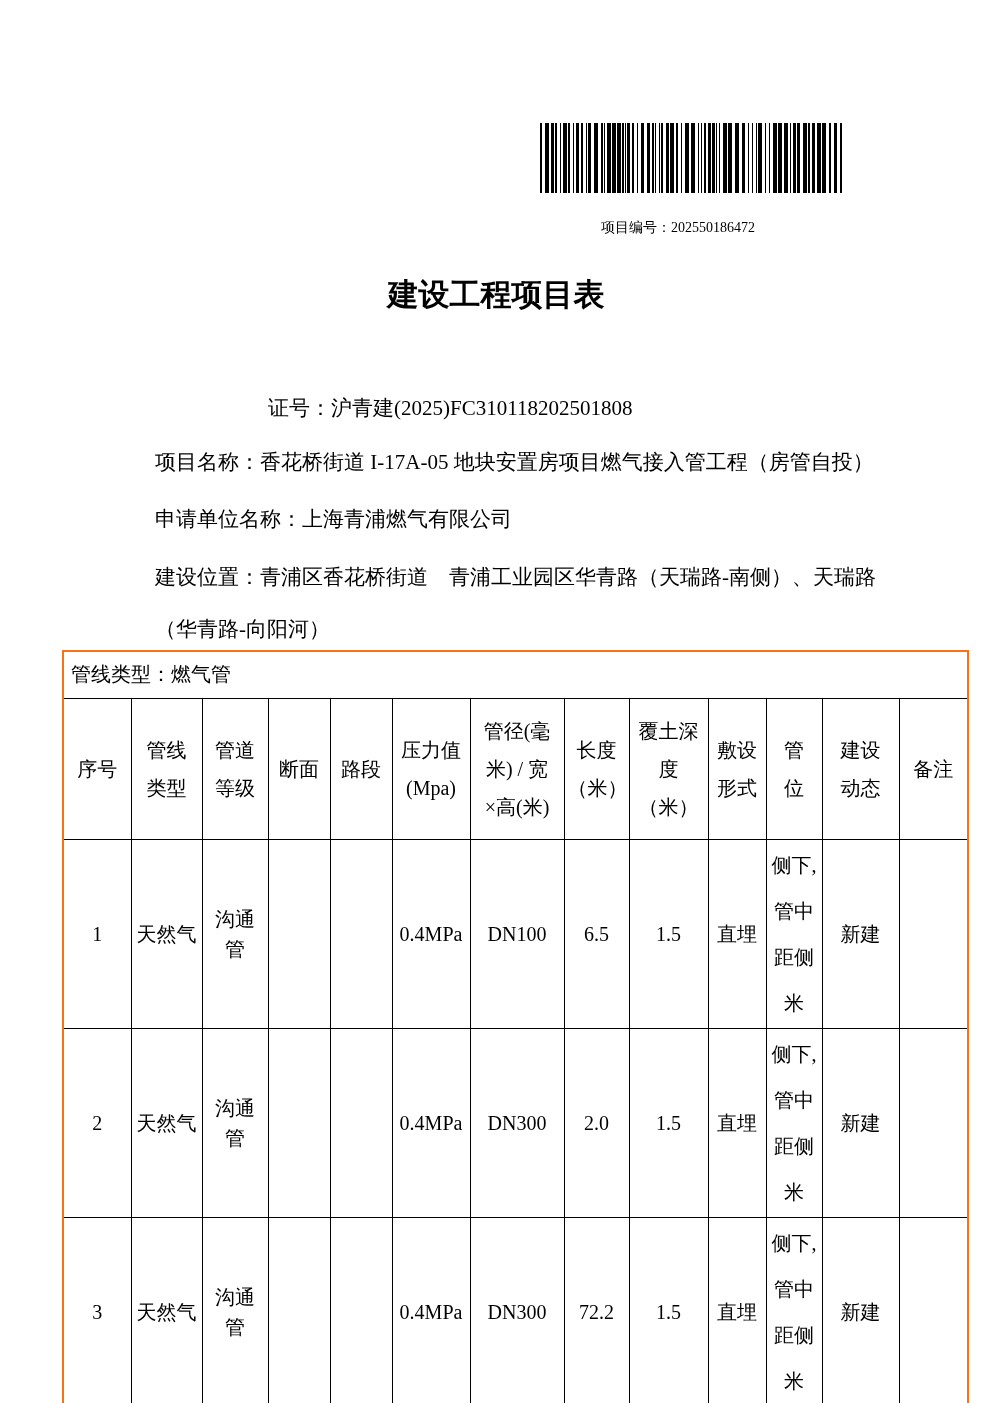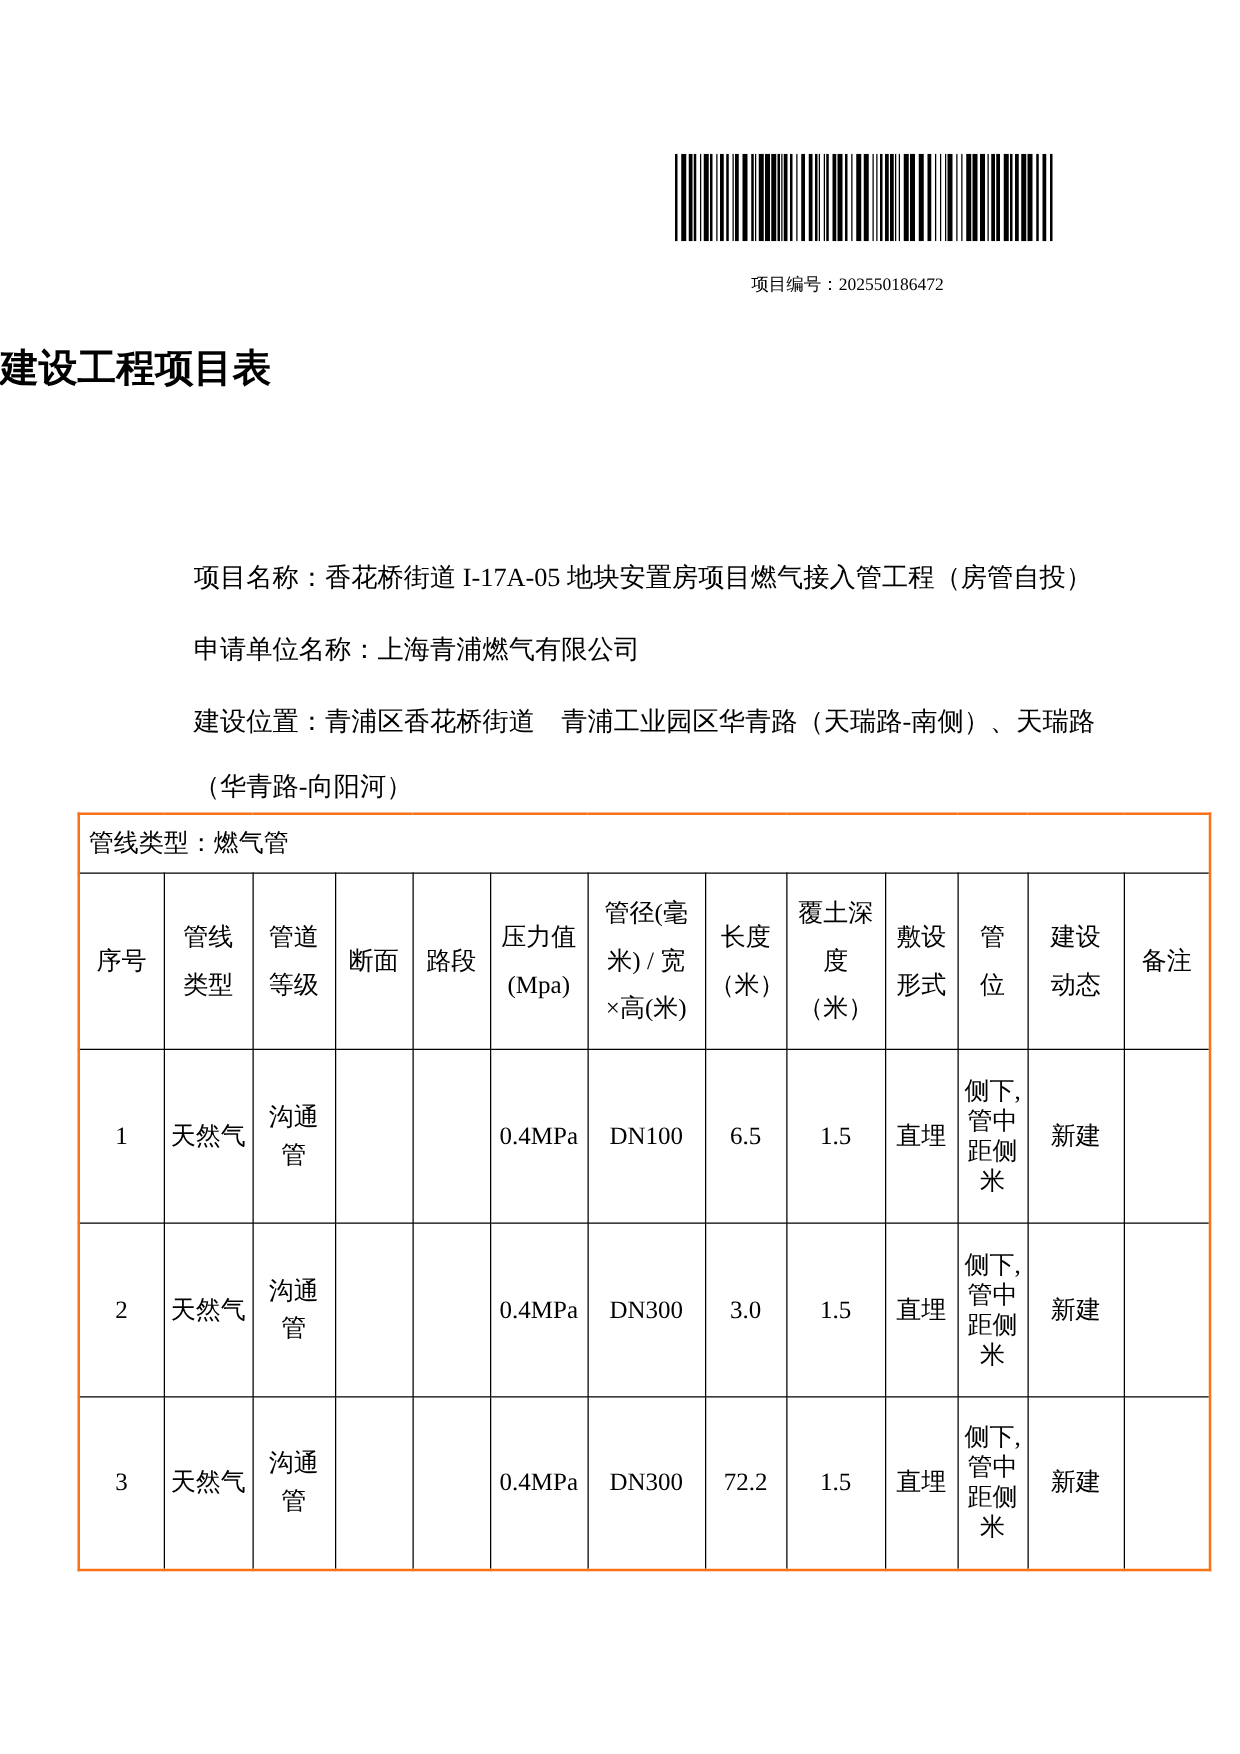--- a/index.html
+++ b/index.html
@@ -3,21 +3,21 @@
 <meta charset="utf-8">
 <style>
   html,body{margin:0;padding:0;background:#ffffff;}
   .page{
     position:relative;width:992px;height:1403px;background:#ffffff;
     font-family:"Liberation Serif","DejaVu Serif",serif;color:#000;
     overflow:hidden;
   }
   .barcode{position:absolute;left:540px;top:123px;width:305px;height:70px;}
   .project-no{position:absolute;left:601px;top:219px;font-size:14px;white-space:nowrap;}
-  .doc-title{position:absolute;left:0;top:274px;width:992px;
+  .doc-title{position:absolute;left:0;top:274px;width:992px;text-align:center;
     font-size:31px;font-weight:bold;}
   .info-line{position:absolute;left:155px;font-size:21px;white-space:nowrap;}
   .line-cert{left:268px;top:394px;}
   .line-name{top:448px;}
   .line-applicant{top:505px;}
   .line-location{top:551px;width:748px;white-space:normal;line-height:52px;}
   table.pipe-table{
     position:absolute;left:62px;top:650px;width:905px;
     border-collapse:collapse;table-layout:fixed;
     border:2px solid #f97316;
@@ -25,21 +25,21 @@
   .pipe-table td,.pipe-table th{
     border:1px solid #000;text-align:center;vertical-align:middle;
     font-weight:normal;padding:2px 3px;font-size:20px;overflow:hidden;
   }
   .pipe-table th{white-space:pre-line;line-height:38px;}
   tr.type-row{height:47px;}
   tr.type-row td{text-align:left;padding-left:7px;font-size:20px;}
   tr.header-row{height:141px;}
   tr.data-row{height:139px;}
   tr.data-row td{line-height:30px;}
-  tr.data-row td.cell-10{word-break:break-all;padding:2px 1px;line-height:24px;}
+  tr.data-row td.cell-10{word-break:break-all;padding:2px 1px;line-height:46px;}
 </style>
 </head>
 <body>
 
 <div class="page">
 
   <svg class="barcode" id="barcode-svg" xmlns="http://www.w3.org/2000/svg" viewBox="0 0 305 70" preserveAspectRatio="none">
       <rect x="0" y="0" width="2" height="70" fill="#000000"></rect>
       <rect x="5" y="0" width="4" height="70" fill="#000000"></rect>
       <rect x="11" y="0" width="3" height="70" fill="#000000"></rect>
@@ -107,20 +107,23 @@
       <rect x="294" y="0" width="3" height="70" fill="#000000"></rect>
       <rect x="300" y="0" width="2" height="70" fill="#000000"></rect>
     </svg>
 
   <div class="project-no">
     <span>项目编号：</span><span>202550186472</span>
   </div>
 
   <div class="doc-title">建设工程项目表</div>
 
+  <div class="info-line line-cert">
+    <span>证号：</span><span>沪青建(2025)FC310118202501808</span>
+  </div>
 
   <div class="info-line line-name">
     <span>项目名称：</span><span>香花桥街道 I-17A-05 地块安置房项目燃气接入管工程（房管自投）</span>
   </div>
 
   <div class="info-line line-applicant">
     <span>申请单位名称：</span><span>上海青浦燃气有限公司</span>
   </div>
 
   <div class="info-line line-location">
@@ -190,21 +193,21 @@
           <td class="cell-12"></td>
         </tr>
         <tr class="data-row">
           <td class="cell-0">2</td>
           <td class="cell-1">天然气</td>
           <td class="cell-2">沟通管</td>
           <td class="cell-3"></td>
           <td class="cell-4"></td>
           <td class="cell-5">0.4MPa</td>
           <td class="cell-6">DN300</td>
-          <td class="cell-7">3.0</td>
+          <td class="cell-7">2.0</td>
           <td class="cell-8">1.5</td>
           <td class="cell-9">直埋</td>
           <td class="cell-10">侧下,管中距侧 米</td>
           <td class="cell-11">新建</td>
           <td class="cell-12"></td>
         </tr>
         <tr class="data-row">
           <td class="cell-0">3</td>
           <td class="cell-1">天然气</td>
           <td class="cell-2">沟通管</td>

